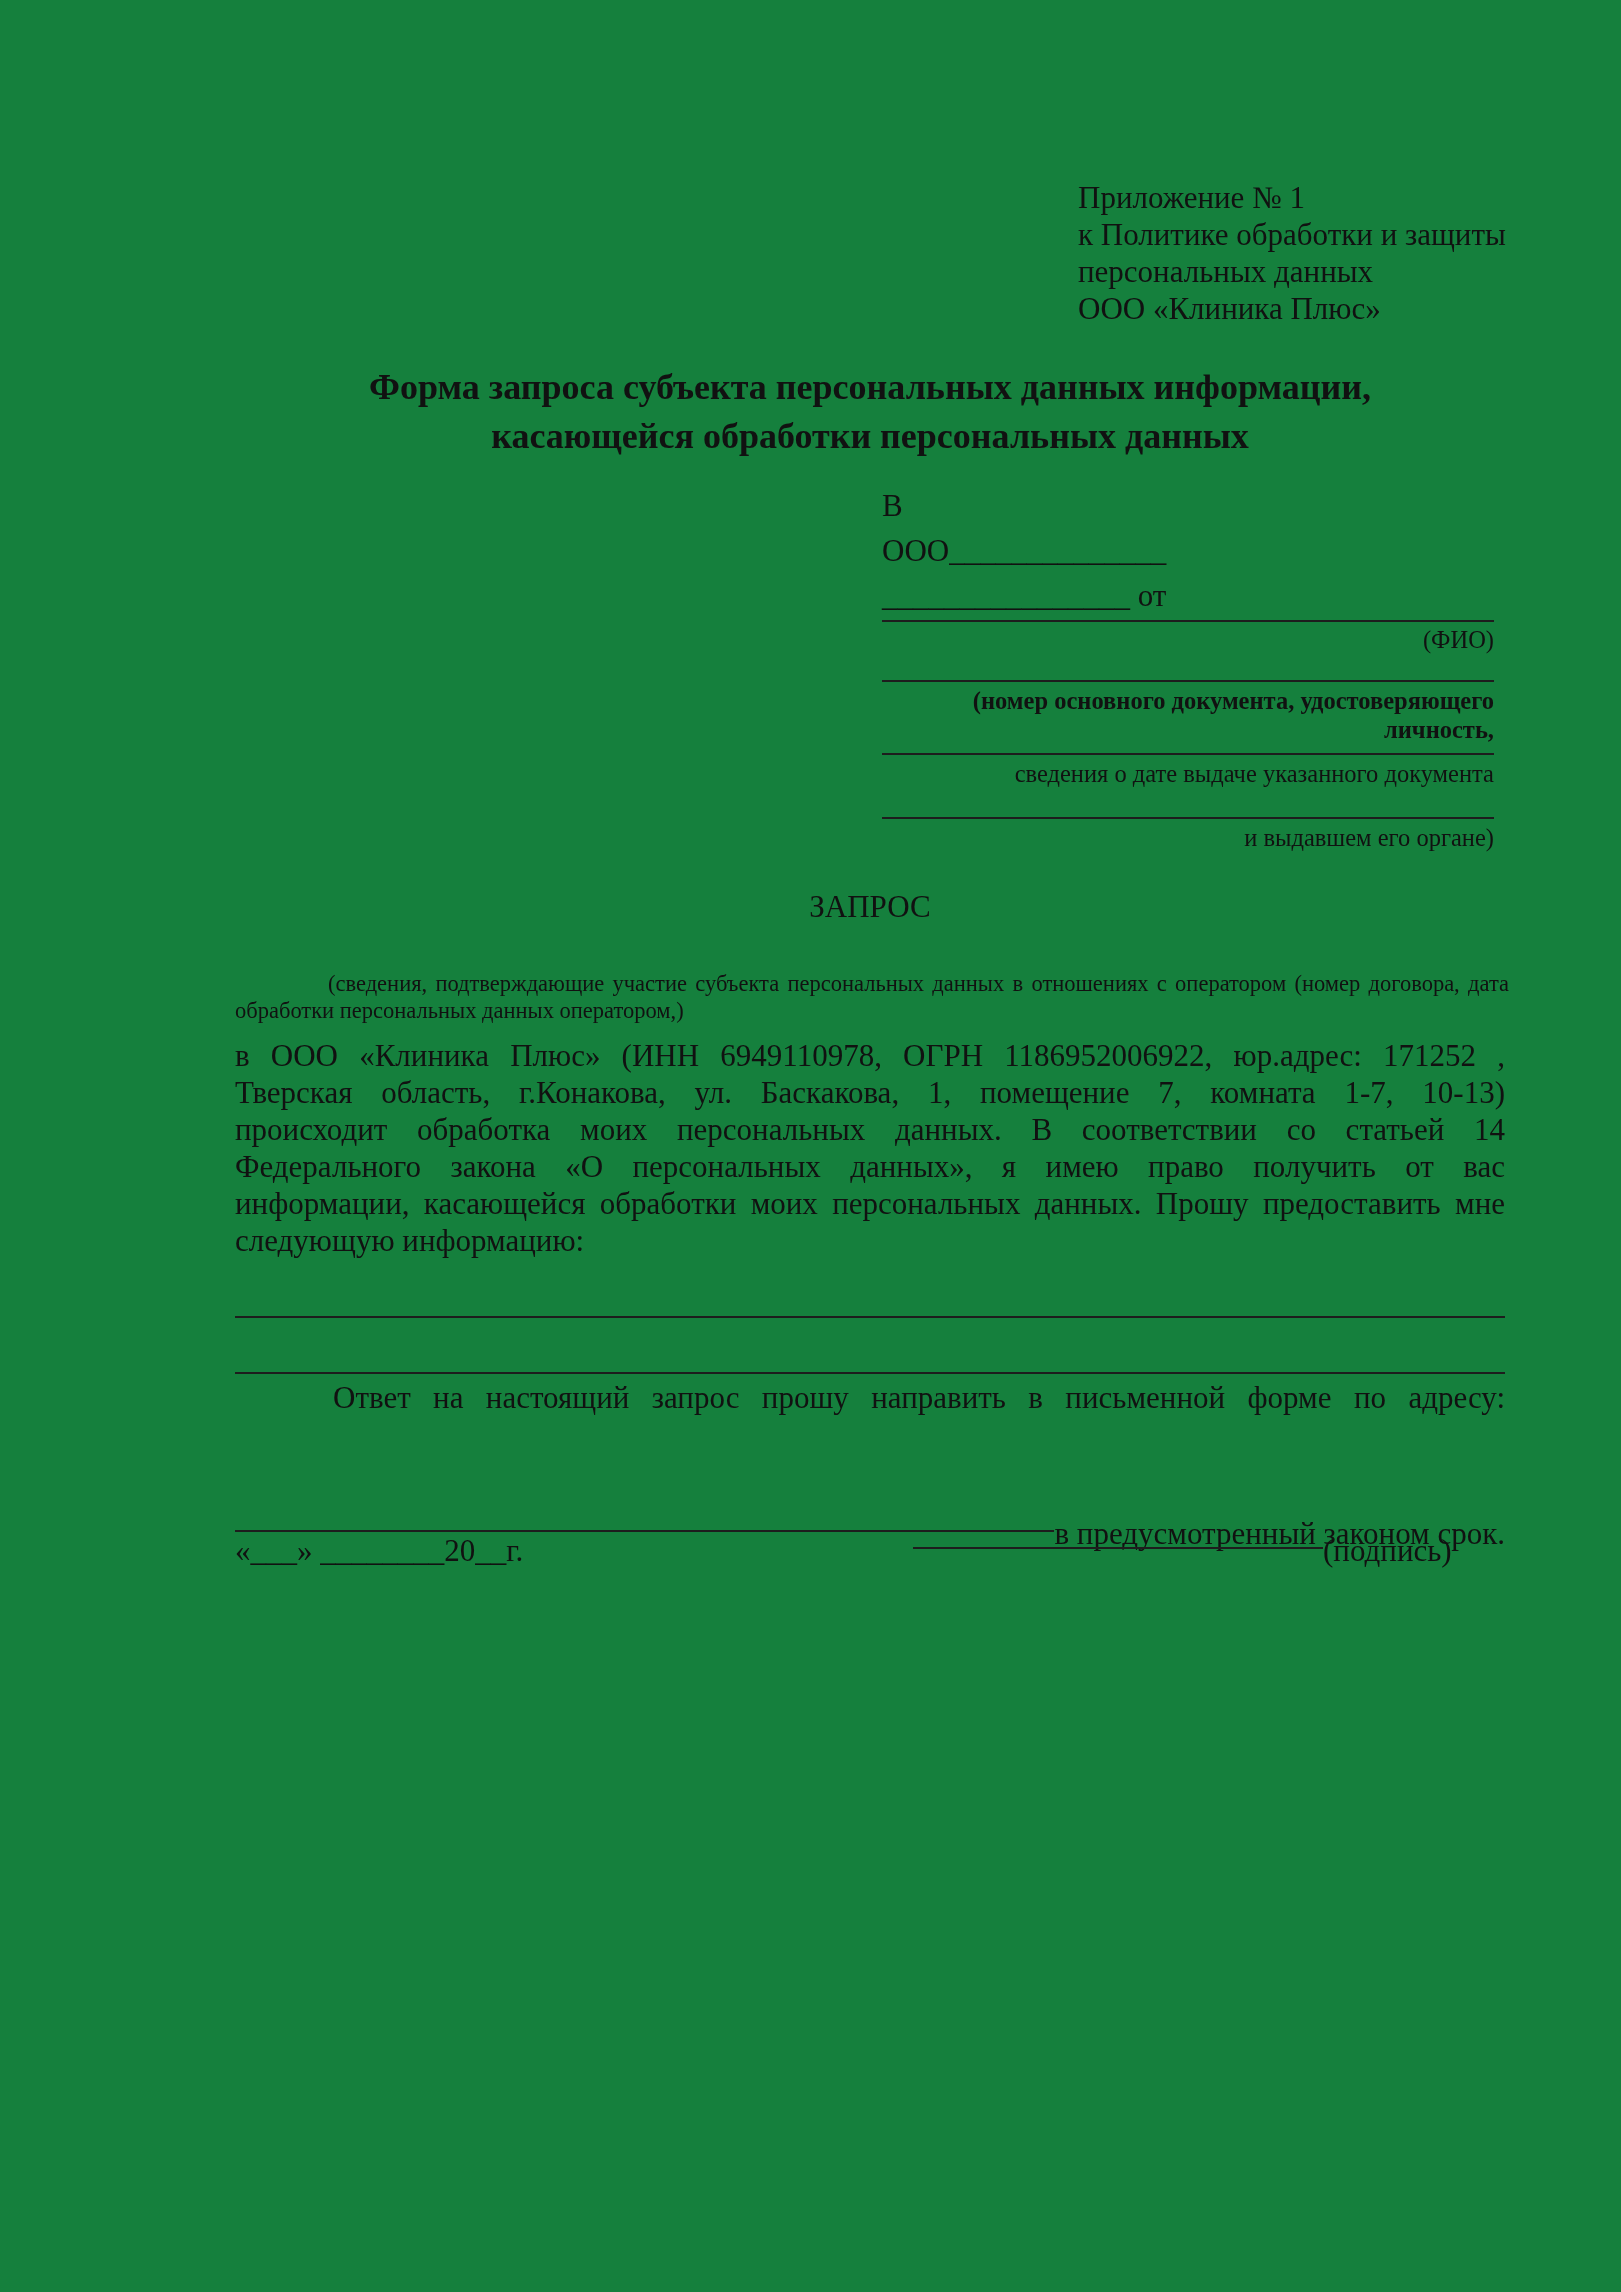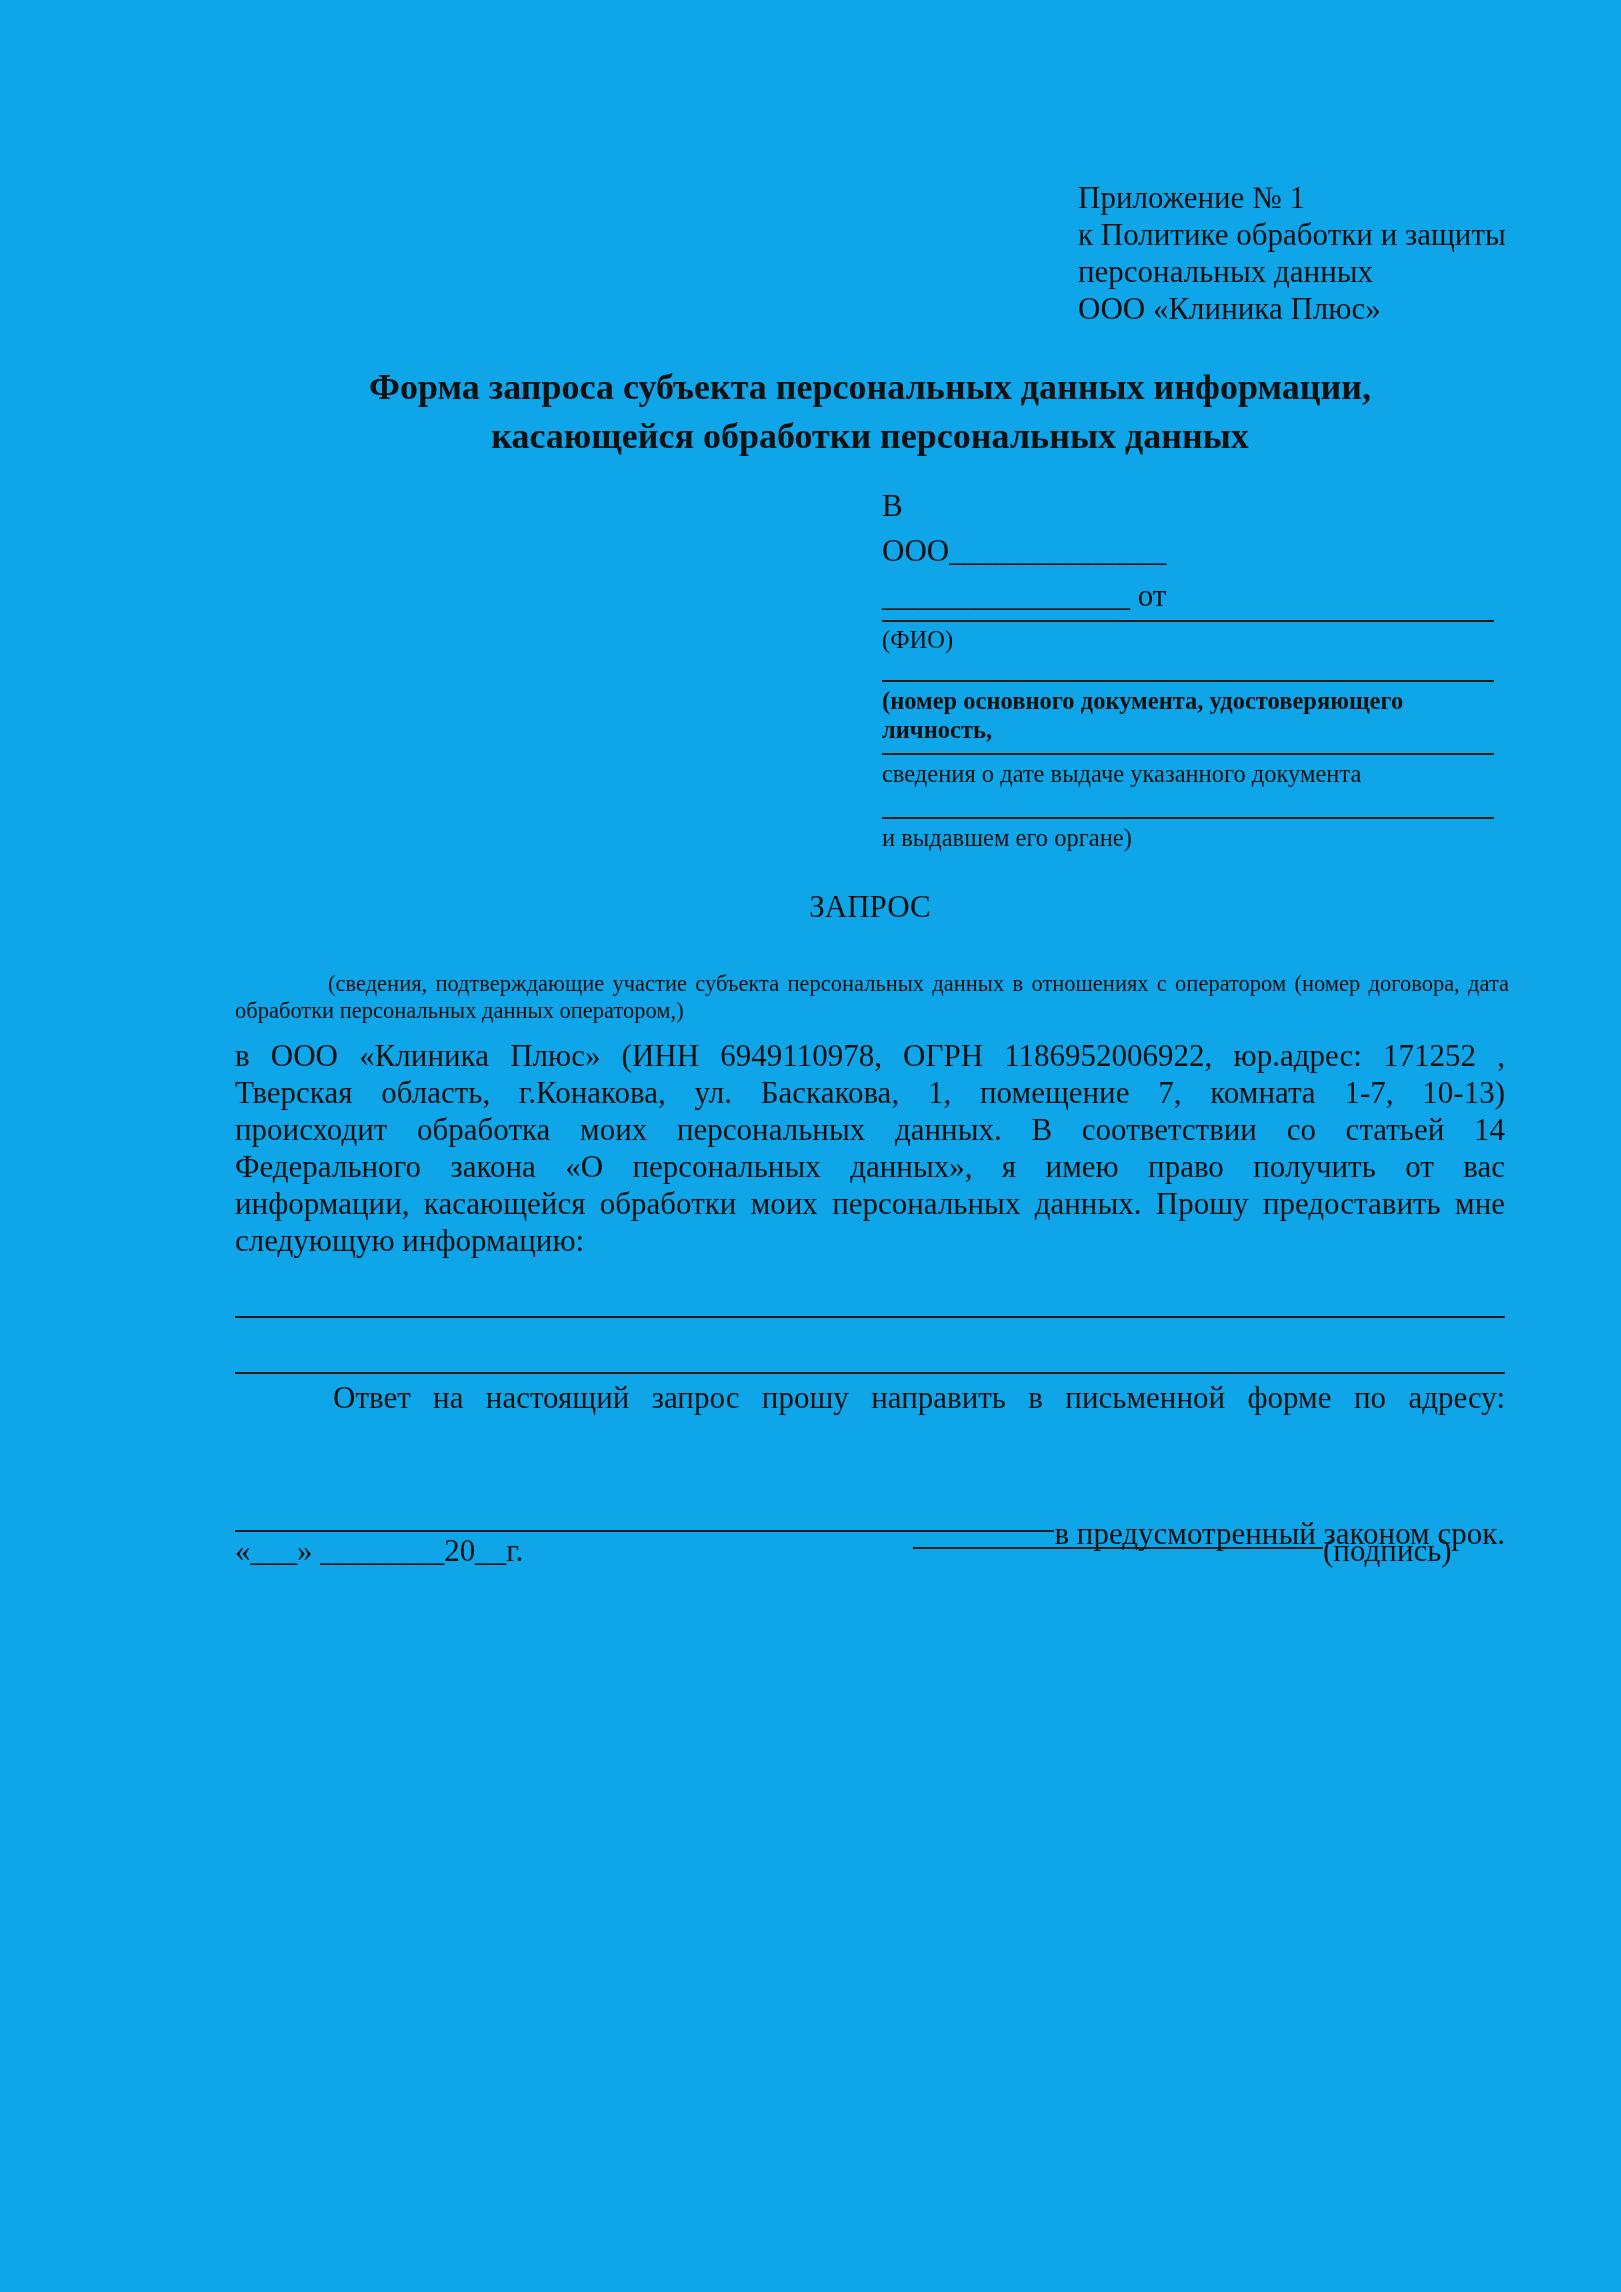--- a/index.html
+++ b/index.html
@@ -1,20 +1,20 @@
 <!DOCTYPE html>
 <html lang="ru"><head>
 <meta charset="utf-8">
 <style>
   html, body { margin: 0; padding: 0; background: #ffffff; }
   .page {
     position: relative;
     width: 1621px;
     height: 2293px;
-    background: #0ea5e9;
+    background: #15803d;
     color: #111111;
     font-family: "Liberation Serif", "DejaVu Serif", serif;
     font-size: 31px;
     line-height: 37px;
     overflow: hidden;
   }
   .abs { position: absolute; }
 
   
   .appendix { left: 1078px; top: 179px; width: 431px; }
@@ -38,21 +38,21 @@
     height: 0;
   }
   .addr-rule { left: 882px; width: 612px; }
   .rule-fio   { top: 620px; }
   .rule-doc   { top: 680px; }
   .rule-date  { top: 753px; }
   .rule-organ { top: 817px; }
 
   .addr-caption {
     left: 882px; width: 612px;
-    text-align: left;
+    text-align: right;
     font-size: 24.5px; line-height: 29px;
   }
   .cap-fio   { top: 625px; }
   .cap-doc   { top: 686px; font-weight: bold; }
   .cap-date  { top: 759px; }
   .cap-organ { top: 823px; }
 
   
   .request-heading {
     left: 235px; top: 888px; width: 1270px;

